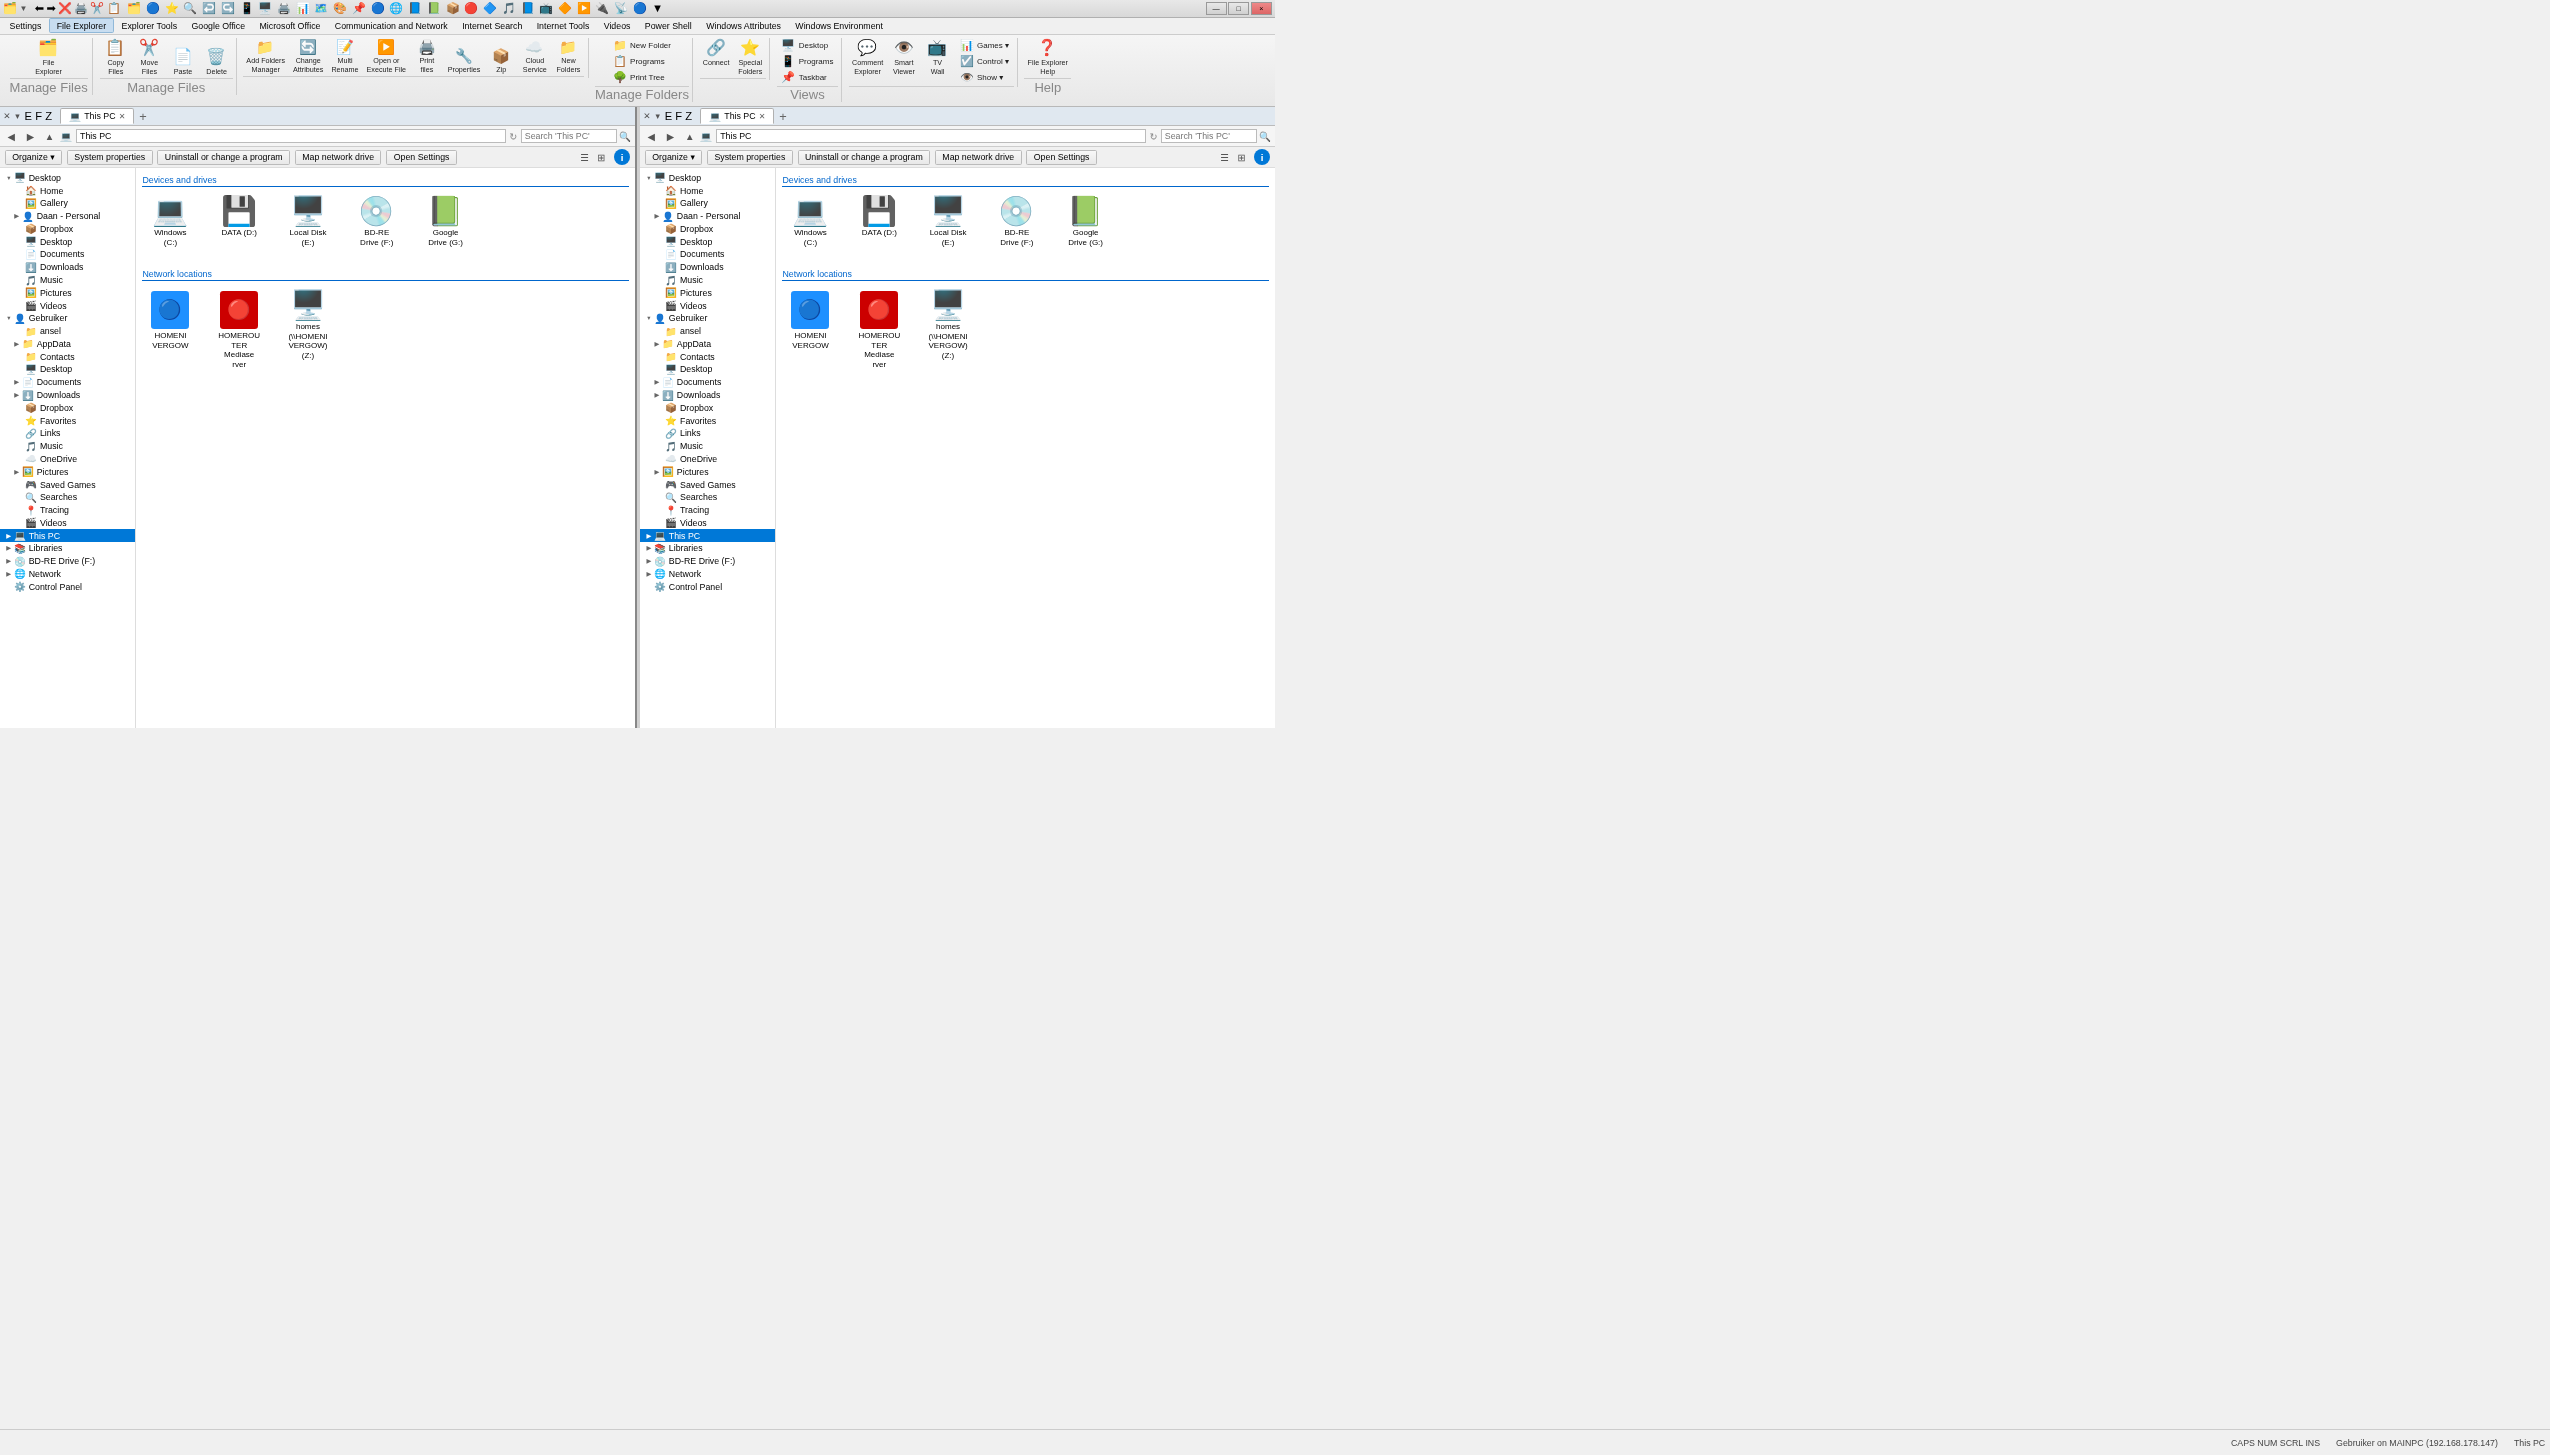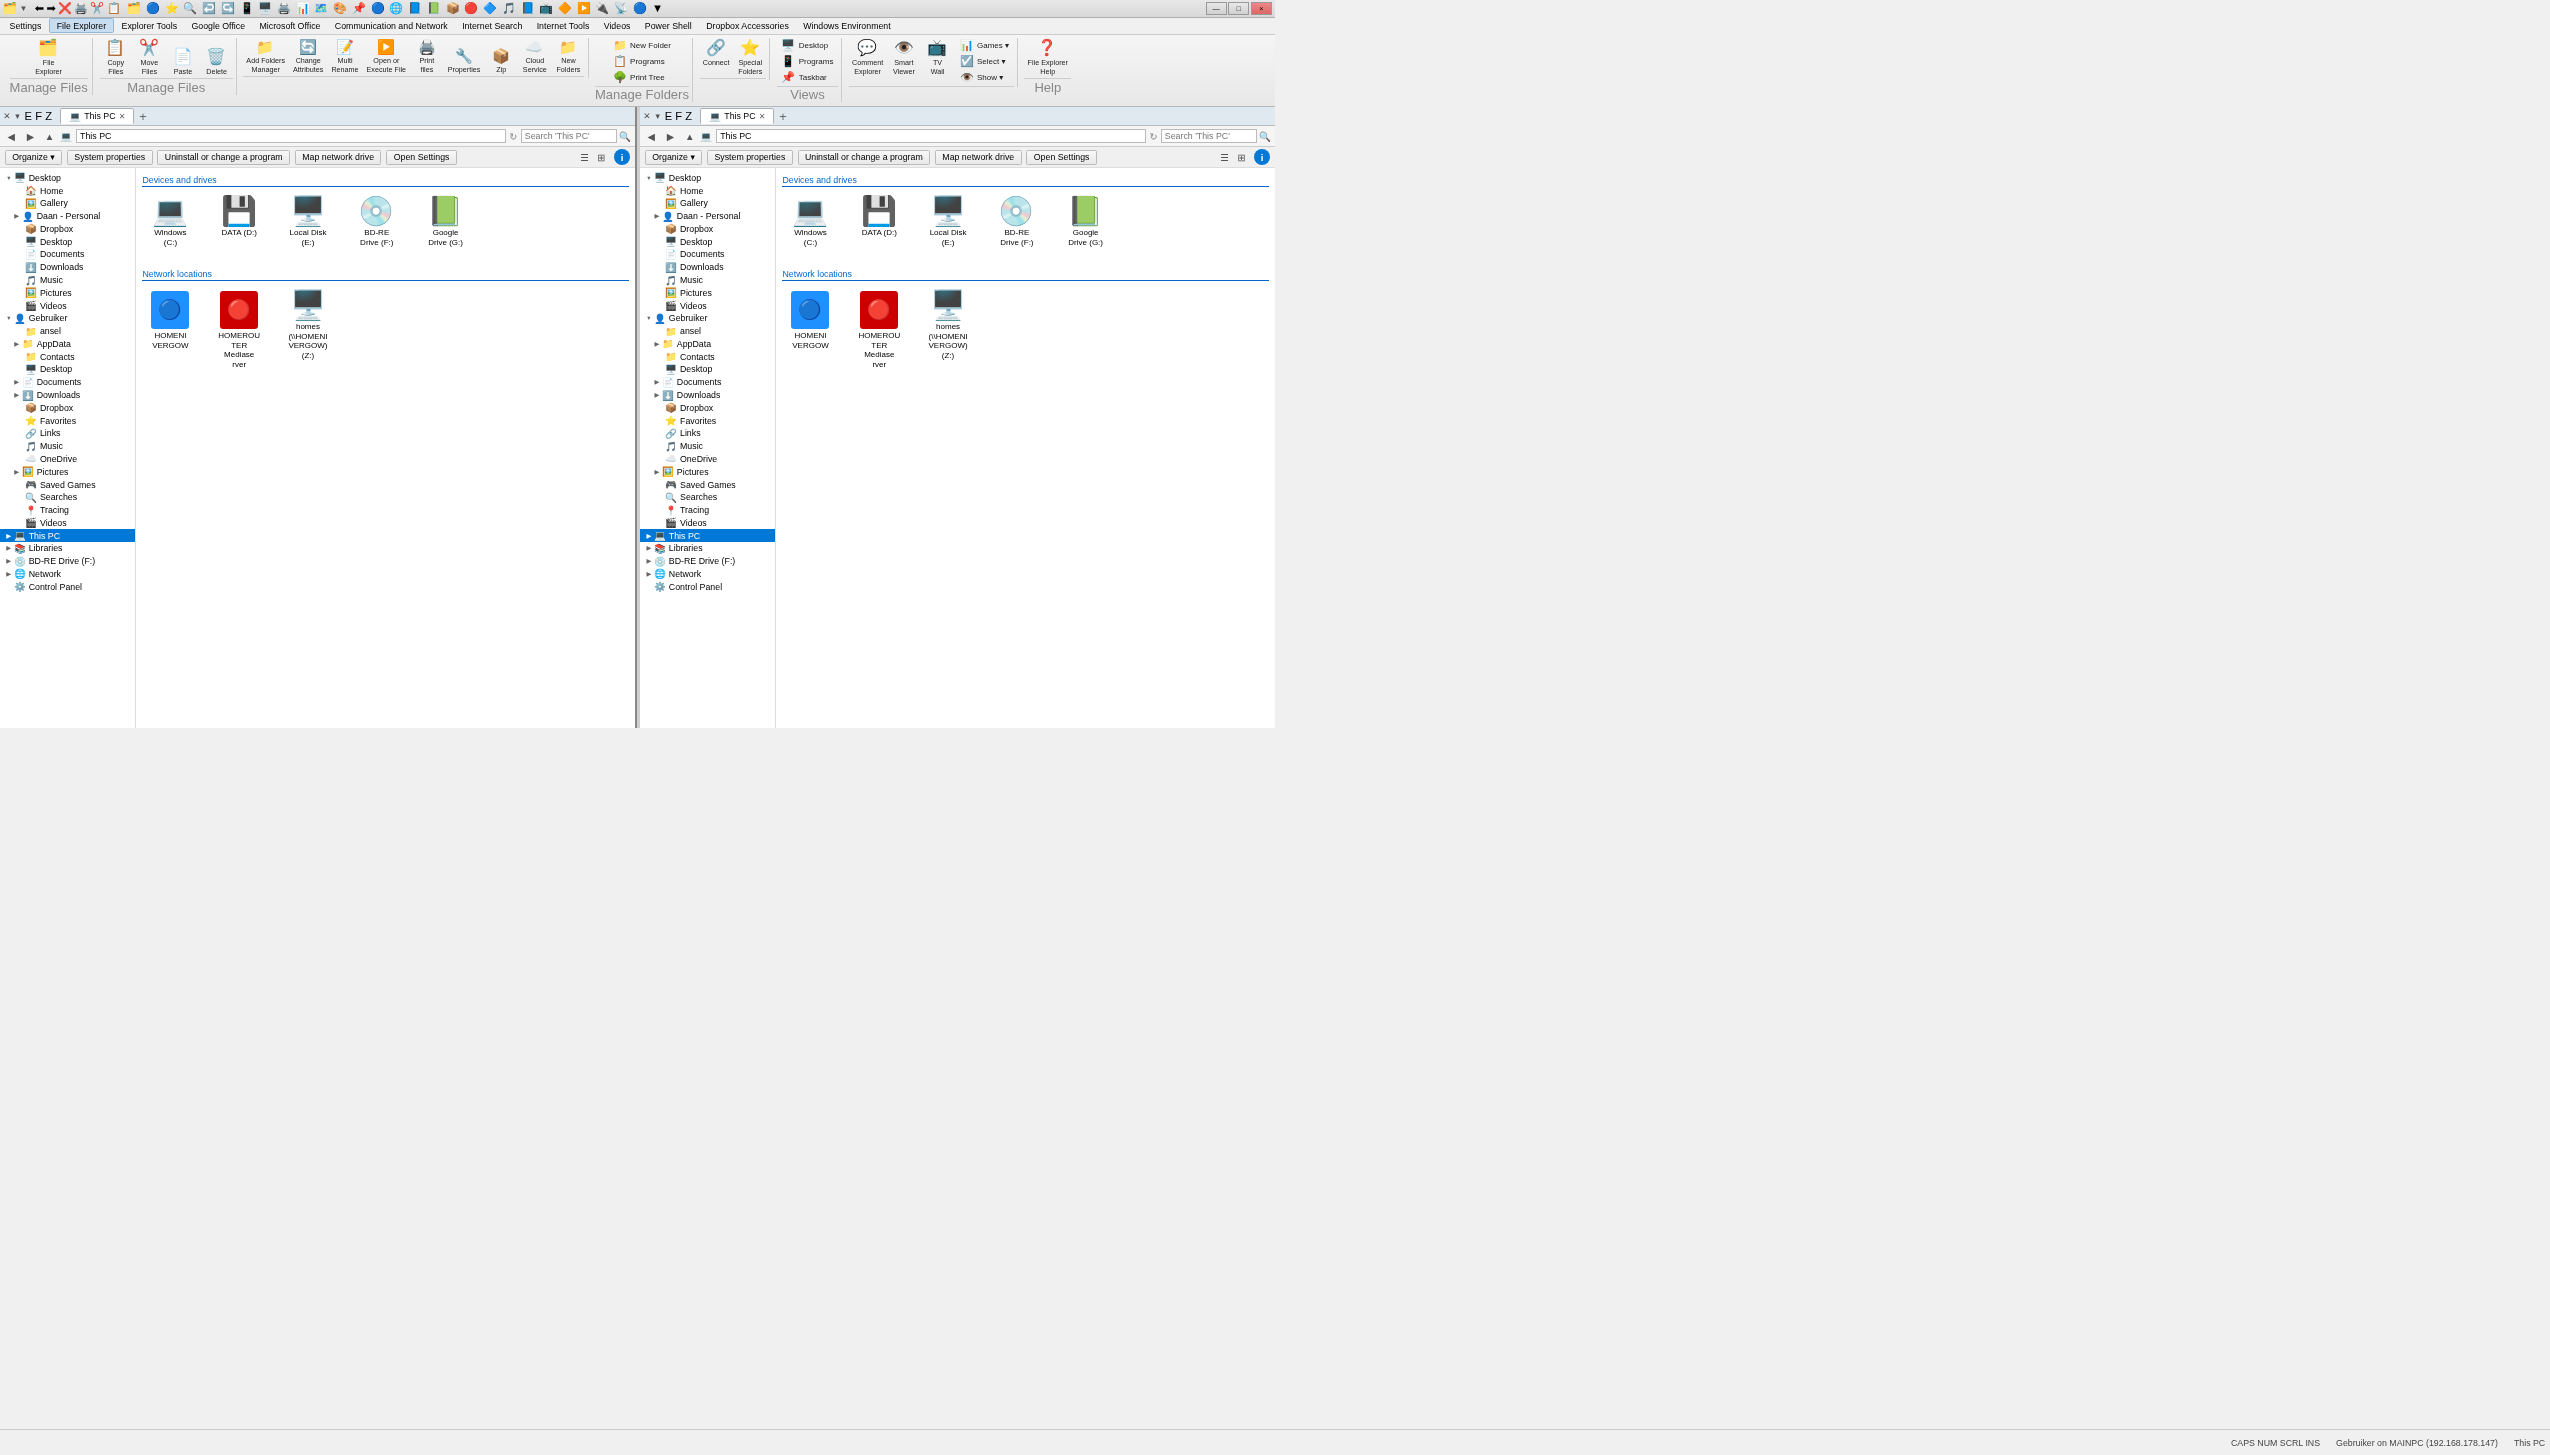--- a/index.html
+++ b/index.html
@@ -341,21 +341,21 @@
   <div class="menu-item">Settings</div>
   <div class="menu-item active">File Explorer</div>
   <div class="menu-item">Explorer Tools</div>
   <div class="menu-item">Google Office</div>
   <div class="menu-item">Microsoft Office</div>
   <div class="menu-item">Communication and Network</div>
   <div class="menu-item">Internet Search</div>
   <div class="menu-item">Internet Tools</div>
   <div class="menu-item">Videos</div>
   <div class="menu-item">Power Shell</div>
-  <div class="menu-item">Dropbox Accessories</div>
+  <div class="menu-item">Windows Attributes</div>
   <div class="menu-item">Windows Environment</div>
 </div>
 
 <div class="ribbon" style="height:72px;">
 
   <div style="display:flex;flex-direction:column;align-items:center;border-right:0.8px solid #ccc;padding:0 4.8px;">
     <div style="display:flex;gap:1.6px;align-items:flex-end;">
       <div class="ribbon-btn">
         <span class="icon">🗂️</span>
         <span class="label">File<br>Explorer</span>
@@ -492,21 +492,21 @@
         <span class="icon">📺</span>
         <span class="label">TV<br>Wall</span>
       </div>
       <div style="display:flex;flex-direction:column;gap:1.6px;">
         <div class="ribbon-btn small">
           <span class="icon">📊</span>
           <span class="label">Games ▾</span>
         </div>
         <div class="ribbon-btn small">
           <span class="icon">☑️</span>
-          <span class="label">Select ▾</span>
+          <span class="label">Control ▾</span>
         </div>
         <div class="ribbon-btn small">
           <span class="icon">👁️</span>
           <span class="label">Show ▾</span>
         </div>
       </div>
     </div>
     <div class="ribbon-section-label"></div>
   </div>
 

